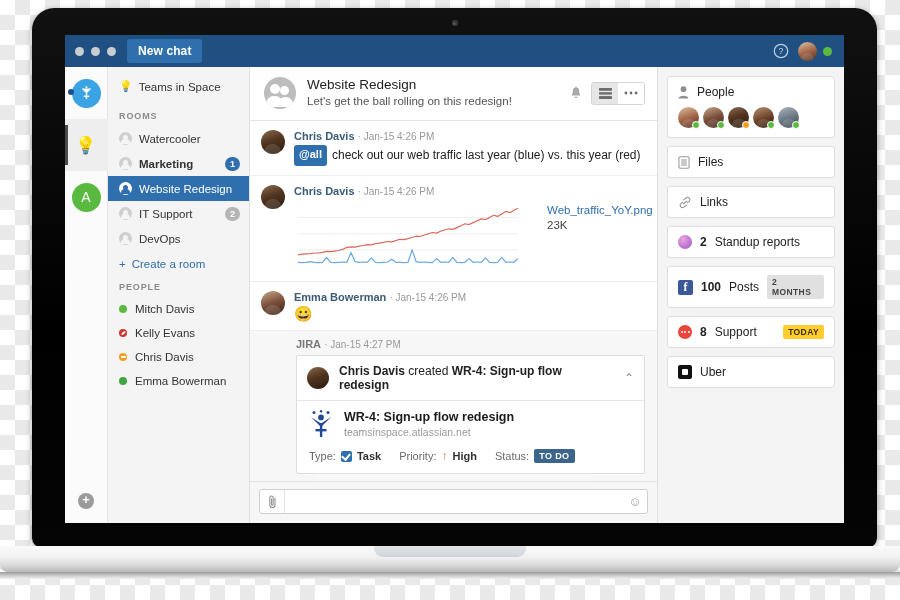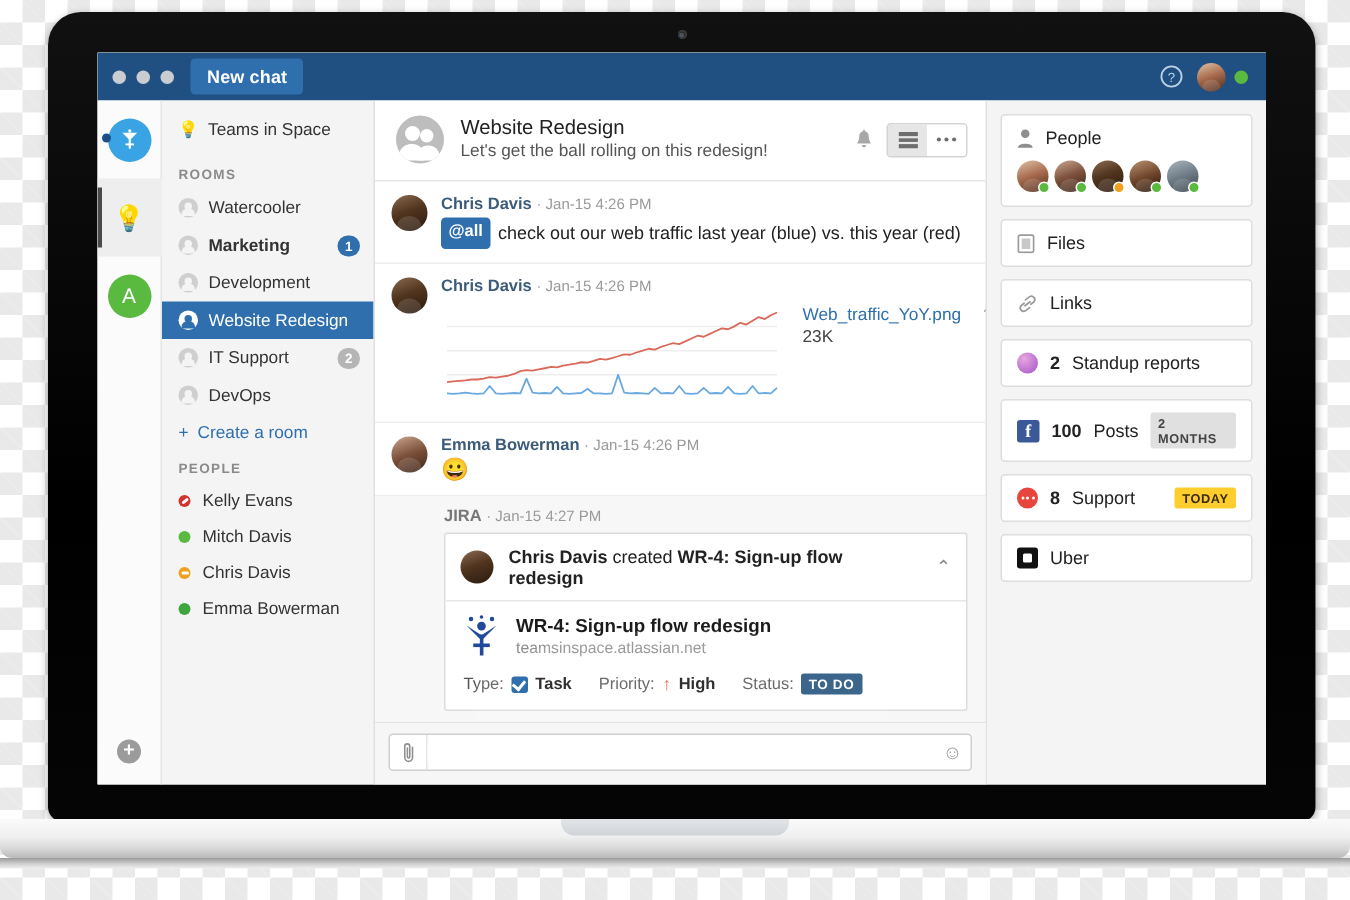--- a/index.html
+++ b/index.html
@@ -159,21 +159,21 @@
   .m-head { font-size:11px; margin-bottom:3px; white-space:nowrap; }
   .m-name { font-weight:bold; color:#3b5b79; }
   .m-name.plain { color:#777; }
   .m-time { color:#999; font-size:10px; }
   .m-text { font-size:12px; color:#222; display:flex; align-items:center; gap:5px;
             flex-wrap:wrap; line-height:1.45; }
   .mention { background:#2f6fad; color:#fff; font-size:11px; font-weight:bold;
              border-radius:3px; padding:2px 5px 3px; }
 
   
-  .attach-row { display:flex; align-items:flex-start; gap:13px; }
+  .attach-row { display:flex; align-items:flex-start; gap:25px; }
   .thumb { flex:0 0 228px; height:72px; position:relative; }
   .att-meta { padding-top:4px; flex:1; }
   .att-name { color:#2f6fad; font-size:11.5px; }
   .att-size { color:#444; font-size:11.5px; margin-top:3px; }
   .caret { color:#888; font-size:11px; margin-left:auto; padding-top:3px; }
 
   
   .jira-card { border:1px solid #dcdcdc; background:#fff; border-radius:2px;
                margin-top:5px; }
   .jc-top { display:flex; align-items:center; gap:10px; padding:8px 10px;
@@ -313,24 +313,20 @@
               <span class="rm-ico"></span>
               <span class="nm">Watercooler</span>
             </div>
 
             <div class="room bold">
               <span class="rm-ico"></span>
               <span class="nm">Marketing</span>
               <span class="badge blue">1</span>
             </div>
 
-            <div class="room">
-              <span class="rm-ico"></span>
-              <span class="nm">Development</span>
-            </div>
 
             <div class="room active">
               <span class="rm-ico"></span>
               <span class="nm">Website Redesign</span>
             </div>
 
             <div class="room">
               <span class="rm-ico"></span>
               <span class="nm">IT Support</span>
               <span class="badge grey">2</span>
@@ -342,26 +338,26 @@
             </div>
 
             <div class="create">
               <span>+</span>
               <span>Create a room</span>
             </div>
 
             <div class="sec-label">PEOPLE</div>
 
             <div class="person">
+              <span class="pdot" style="background:#5aba3f"></span>
+              <span>Mitch Davis</span>
+            </div>
+            <div class="person">
               <span class="pdot busy" style="background:#d0342c"></span>
               <span>Kelly Evans</span>
-            </div>
-            <div class="person">
-              <span class="pdot" style="background:#5aba3f"></span>
-              <span>Mitch Davis</span>
             </div>
             <div class="person">
               <span class="pdot away" style="background:#f0a01e"></span>
               <span>Chris Davis</span>
             </div>
             <div class="person">
               <span class="pdot" style="background:#3fa63f"></span>
               <span>Emma Bowerman</span>
             </div>
           </div>

